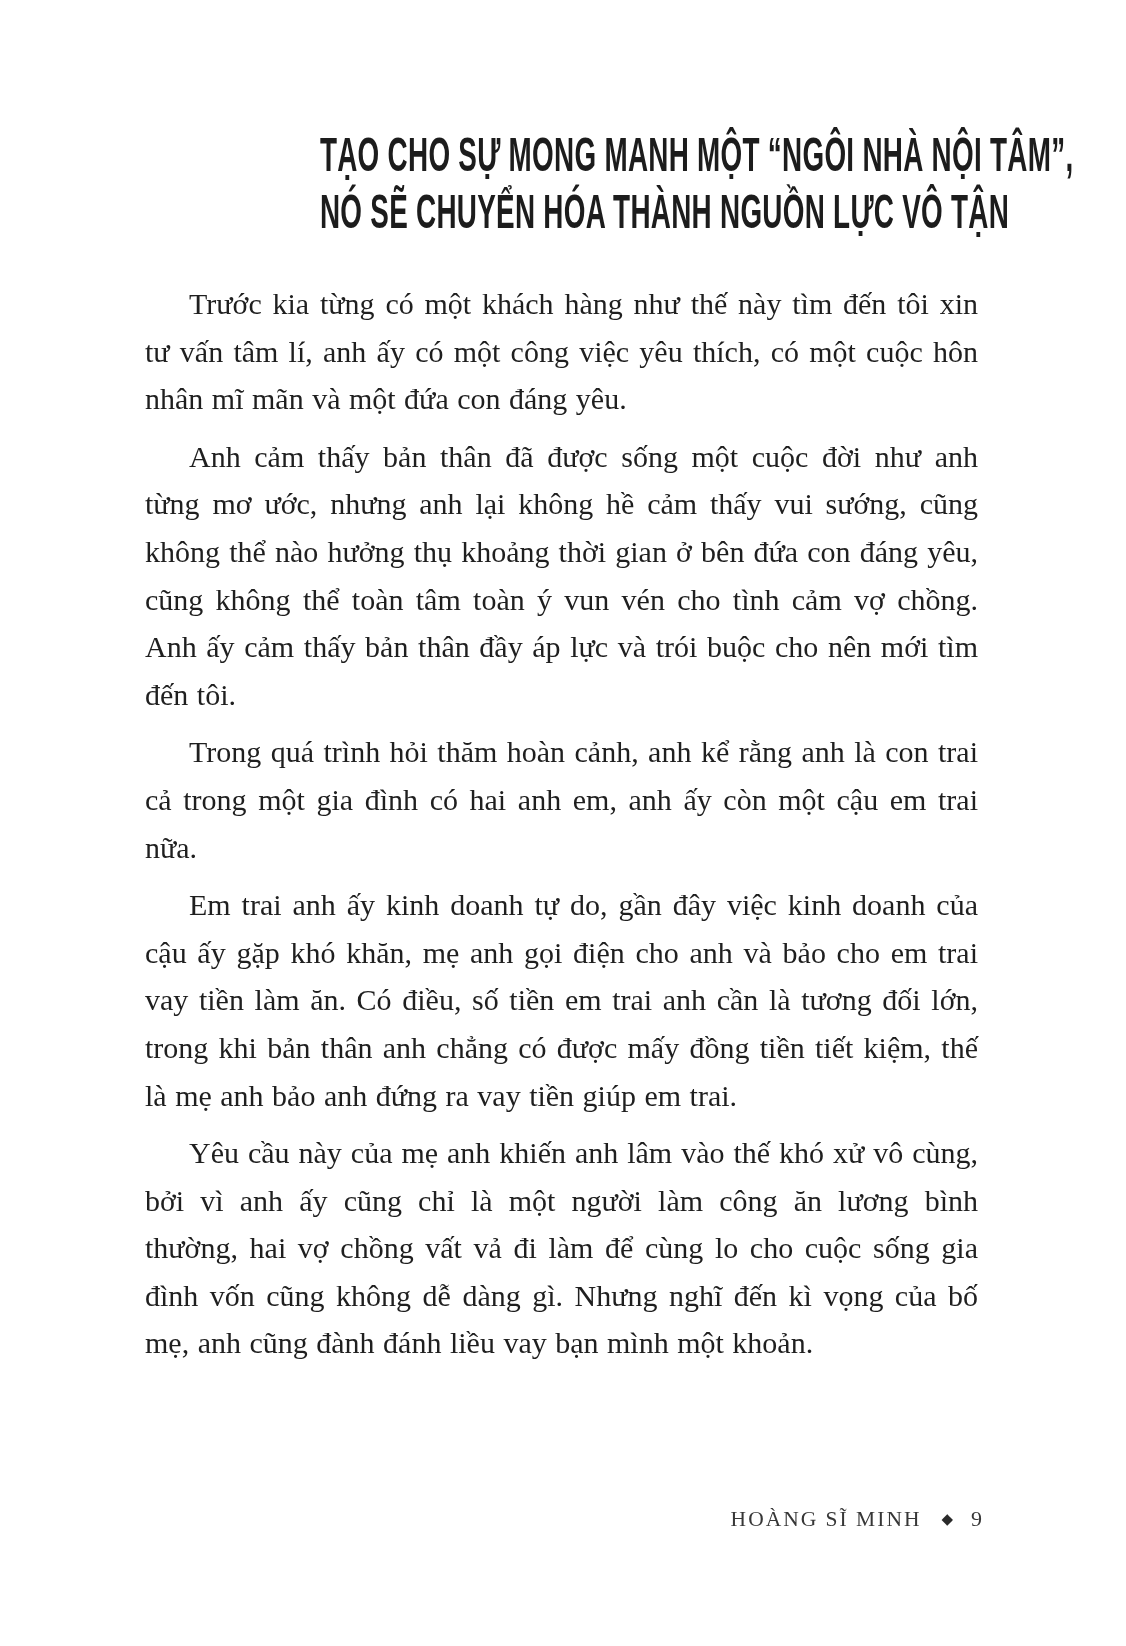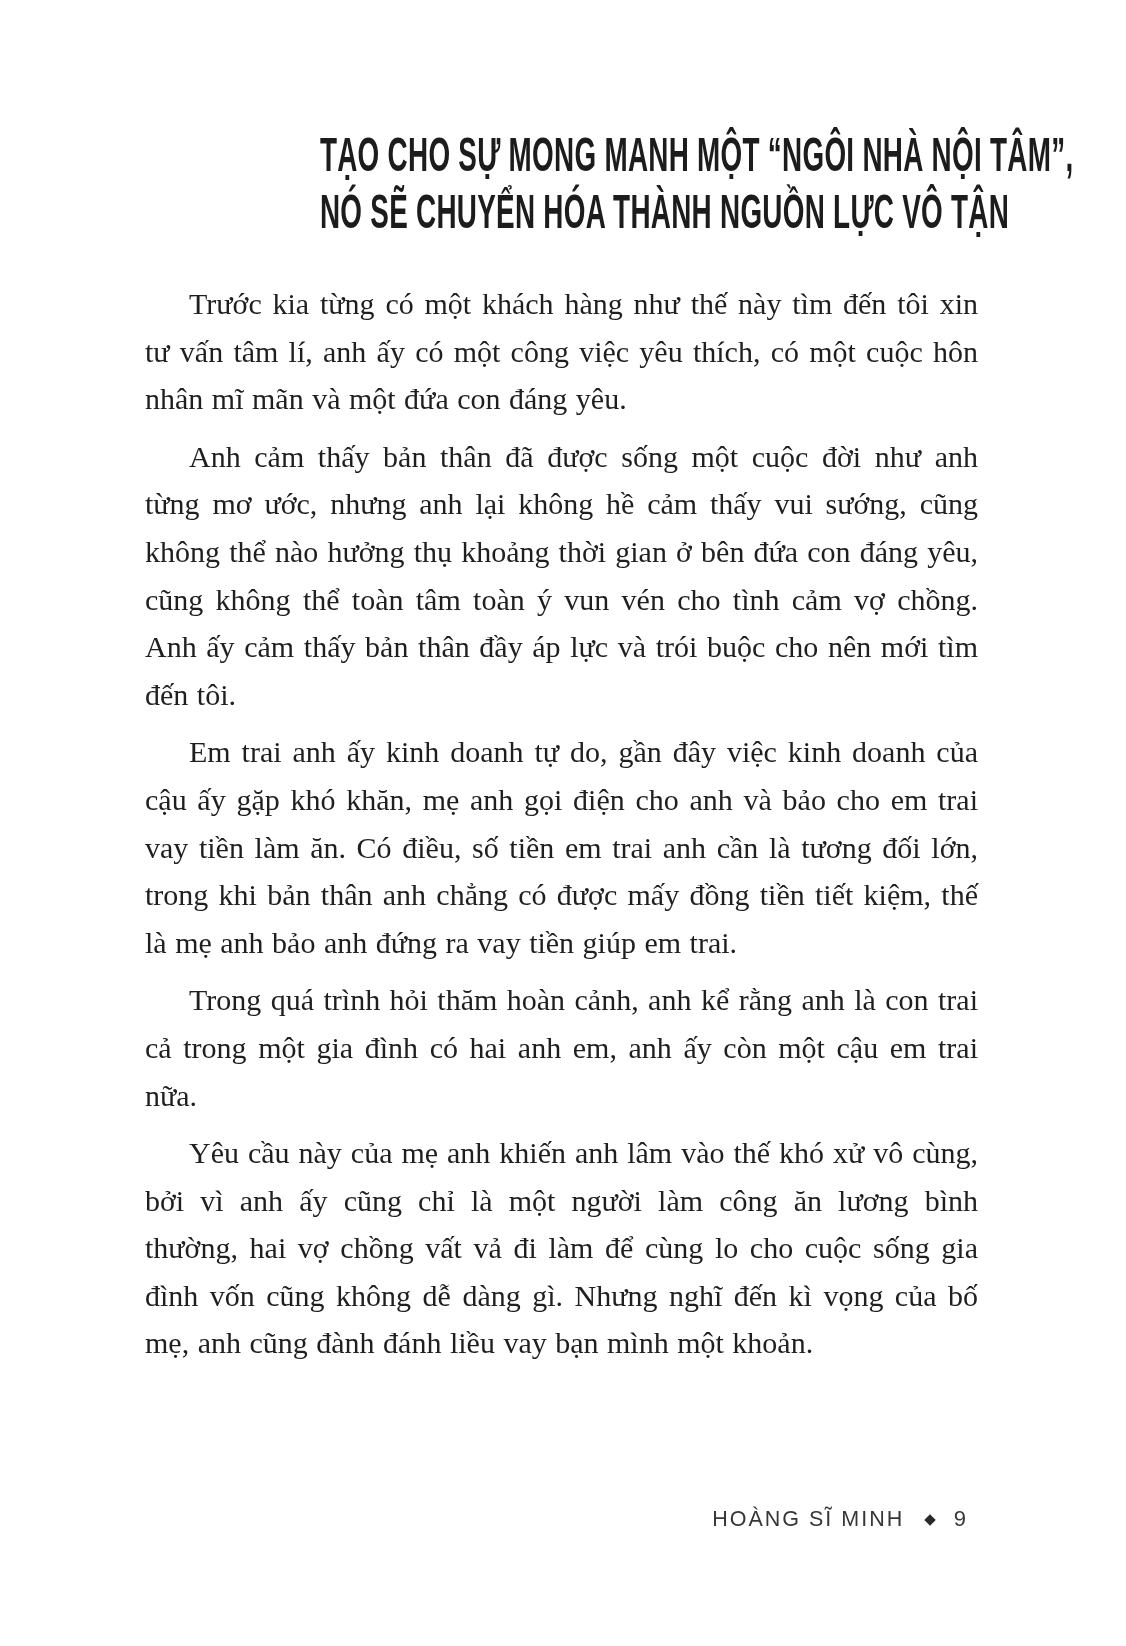--- a/index.html
+++ b/index.html
@@ -50,24 +50,24 @@
     text-align: justify;
     text-indent: 44px;
     margin: 0 0 10px 0;
     word-spacing: 1px;
   }
 
   
   .page-footer {
     position: absolute;
     top: 1506px;
-    right: 160px;
+    right: 144px;
     display: flex;
     align-items: center;
-    font-family: Liberation Sans, sans-serif;
+    font-family: Liberation Serif, serif;
     font-size: 21.5px;
     letter-spacing: 2px;
     color: #373737;
     text-align: center;
   }
   .page-footer .diamond-icon {
     font-size: 15px;
     color: #2a2a2a;
     margin: 0 18px 0 20px;
     letter-spacing: 0;
@@ -86,22 +86,22 @@
   <div class="content">
 
     <h1 class="chapter-title">
       <span class="title-line">TẠO CHO SỰ MONG MANH MỘT “NGÔI NHÀ NỘI TÂM”,</span>
       <span class="title-line">NÓ SẼ CHUYỂN HÓA THÀNH NGUỒN LỰC VÔ TẬN</span>
     </h1>
 
     <div class="body-text">
       <p>Trước kia từng có một khách hàng như thế này tìm đến tôi xin tư vấn tâm lí, anh ấy có một công việc yêu thích, có một cuộc hôn nhân mĩ mãn và một đứa con đáng yêu.</p>
       <p>Anh cảm thấy bản thân đã được sống một cuộc đời như anh từng mơ ước, nhưng anh lại không hề cảm thấy vui sướng, cũng không thể nào hưởng thụ khoảng thời gian ở bên đứa con đáng yêu, cũng không thể toàn tâm toàn ý vun vén cho tình cảm vợ chồng. Anh ấy cảm thấy bản thân đầy áp lực và trói buộc cho nên mới tìm đến tôi.</p>
+      <p>Trong quá trình hỏi thăm hoàn cảnh, anh kể rằng anh là con trai cả trong một gia đình có hai anh em, anh ấy còn một cậu em trai nữa.</p>
       <p>Em trai anh ấy kinh doanh tự do, gần đây việc kinh doanh của cậu ấy gặp khó khăn, mẹ anh gọi điện cho anh và bảo cho em trai vay tiền làm ăn. Có điều, số tiền em trai anh cần là tương đối lớn, trong khi bản thân anh chẳng có được mấy đồng tiền tiết kiệm, thế là mẹ anh bảo anh đứng ra vay tiền giúp em trai.</p>
-      <p>Trong quá trình hỏi thăm hoàn cảnh, anh kể rằng anh là con trai cả trong một gia đình có hai anh em, anh ấy còn một cậu em trai nữa.</p>
       <p>Yêu cầu này của mẹ anh khiến anh lâm vào thế khó xử vô cùng, bởi vì anh ấy cũng chỉ là một người làm công ăn lương bình thường, hai vợ chồng vất vả đi làm để cùng lo cho cuộc sống gia đình vốn cũng không dễ dàng gì. Nhưng nghĩ đến kì vọng của bố mẹ, anh cũng đành đánh liều vay bạn mình một khoản.</p>
     </div>
 
   </div>
 
   <div class="page-footer">
     <span class="footer-author">HOÀNG SĨ MINH</span>
     <span class="diamond-icon">◆</span>
     <span class="page-number">9</span>
   </div>

